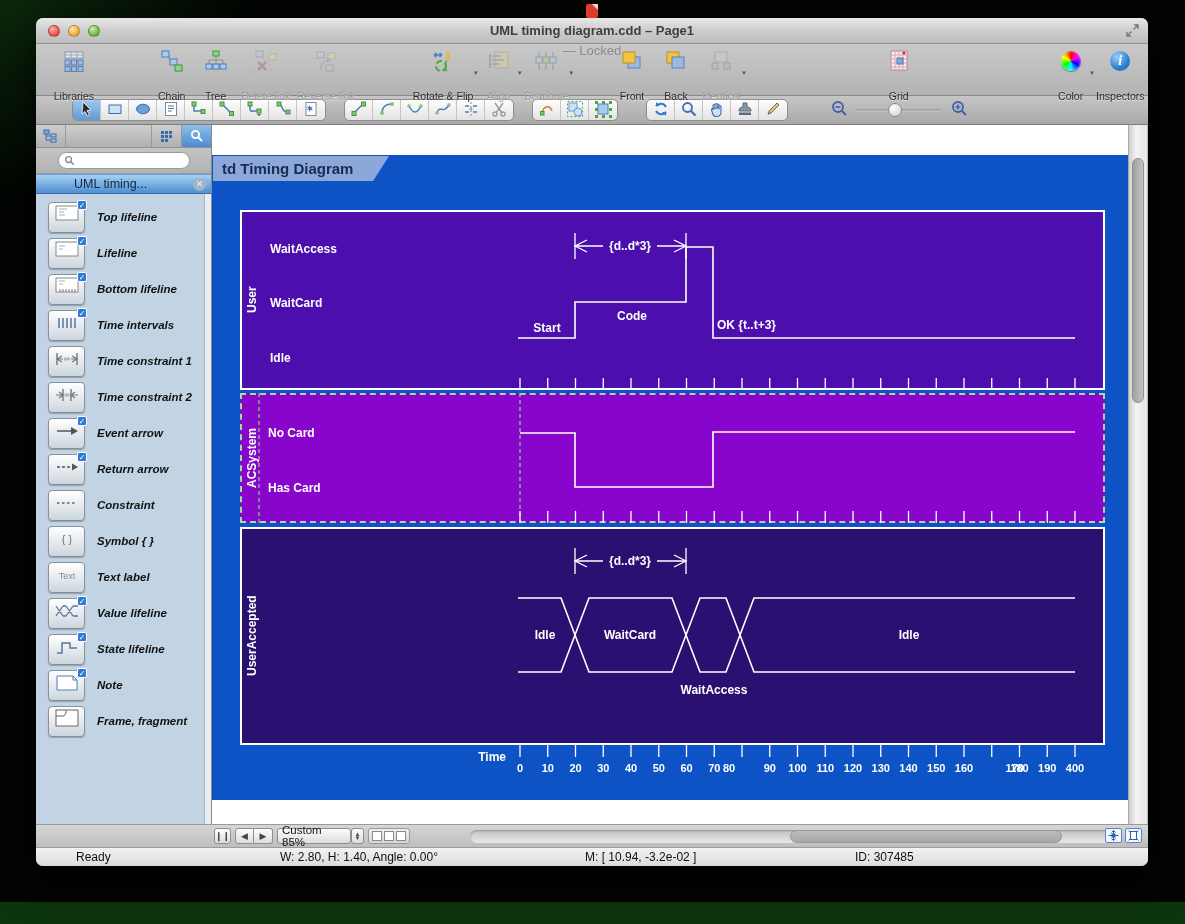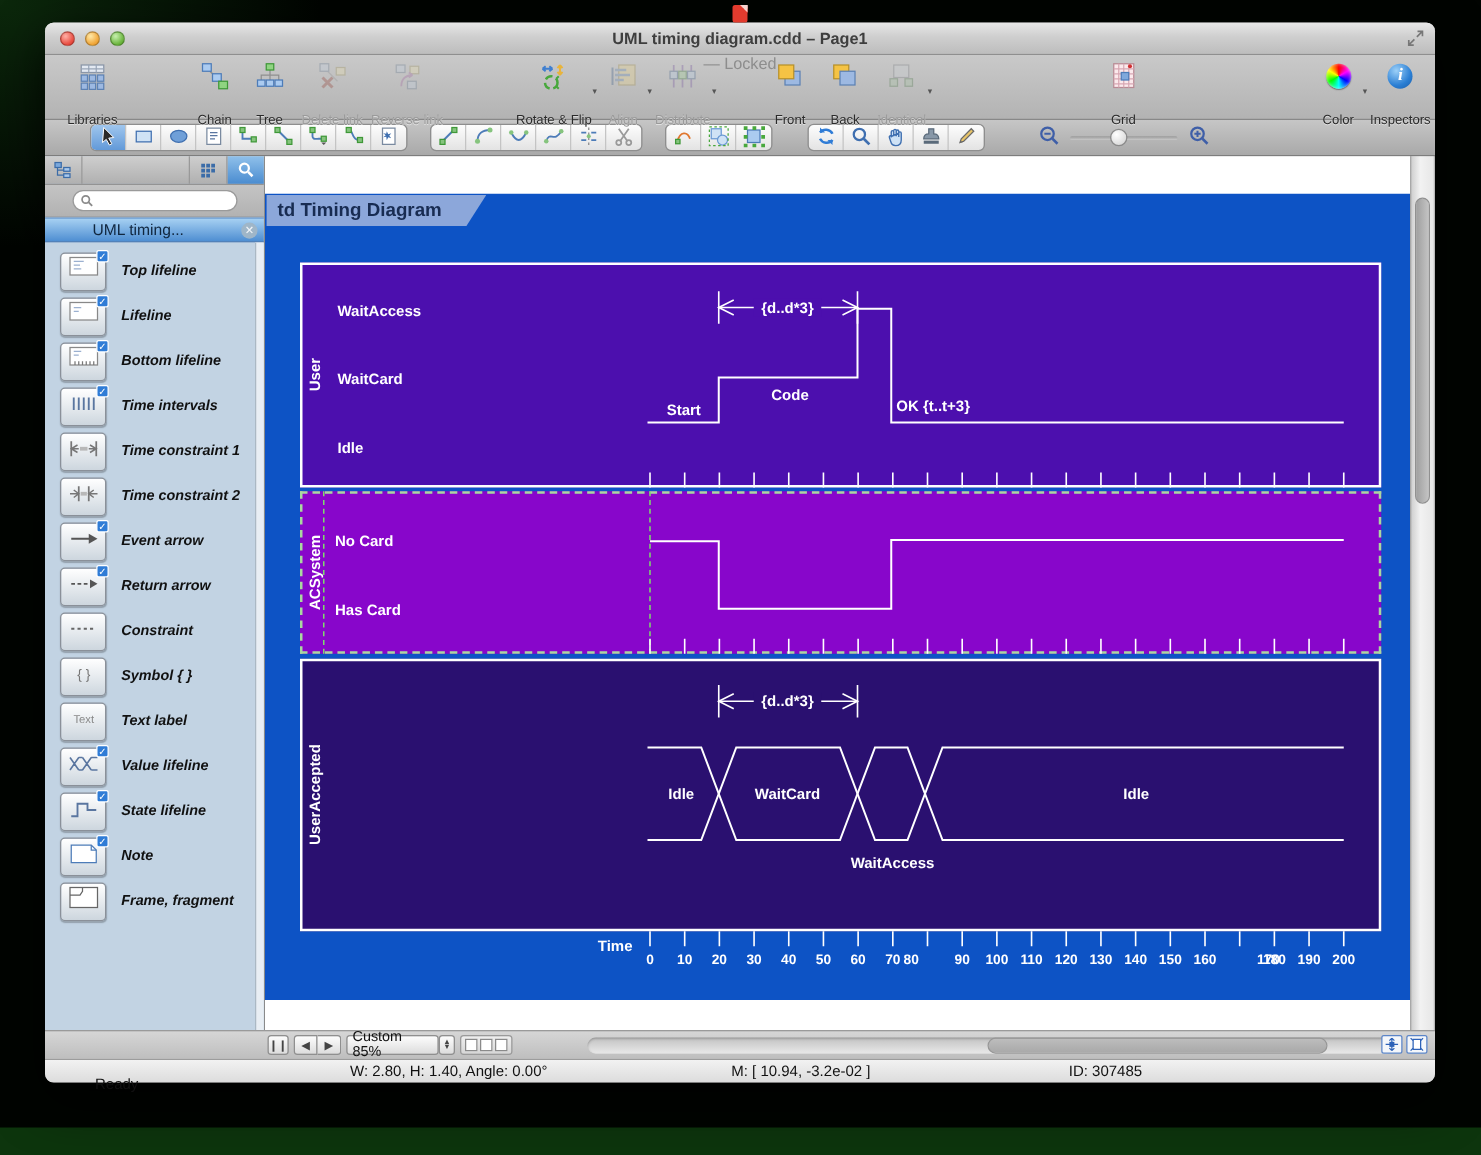--- a/index.html
+++ b/index.html
@@ -150,21 +150,21 @@
   .hthumb { position:absolute; left:320px; width:272px; height:13px; border-radius:7px;
     background:linear-gradient(#bdbdbd,#a9a9a9); border:1px solid #979797; }
   .nav-icons { position:absolute; right:6px; top:3px; display:flex; gap:3px; }
   .nav-icon { width:17px; height:15px; border:1px solid #5b85c8; background:#f4f7fb; border-radius:2px;
     display:flex; align-items:center; justify-content:center; }
 
   
   .statusbar { height:19px; background:linear-gradient(#f2f2f2,#dcdcdc); border-top:1px solid #9c9c9c;
     border-radius:0 0 7px 7px; position:relative; font-size:12px; color:#111; }
   .statusbar span { position:absolute; top:2px; white-space:nowrap; }
-  #st-ready { left:40px;margin-top:10px; } #st-dims { left:244px; } #st-coords { left:549px; } #st-id { left:819px; }
+  #st-ready { left:40px; } #st-dims { left:244px; } #st-coords { left:549px; } #st-id { left:819px; }
 </style>
 </head>
 <body>
 
 <div id="desktop-glow-tl"></div>
 <div id="desktop-bar-bottom"></div>
 
 <div id="window">
 
   <div class="titlebar">
@@ -843,21 +843,21 @@
           <div class="time-num" style="left: 585.5px; top: 637px;">100</div>
           <div class="time-num" style="left: 613.25px; top: 637px;">110</div>
           <div class="time-num" style="left: 641px; top: 637px;">120</div>
           <div class="time-num" style="left: 668.75px; top: 637px;">130</div>
           <div class="time-num" style="left: 696.5px; top: 637px;">140</div>
           <div class="time-num" style="left: 724.25px; top: 637px;">150</div>
           <div class="time-num" style="left: 752px; top: 637px;">160</div>
           <div class="time-num" style="left: 779.75px; top: 637px; margin-left: 23px;">170</div>
           <div class="time-num" style="left: 807.5px; top: 637px;">180</div>
           <div class="time-num" style="left: 835.25px; top: 637px;">190</div>
-          <div class="time-num" style="left: 863px; top: 637px;">200</div>
+          <div class="time-num" style="left: 863px; top: 637px;">400</div>
         </div>
     </div>
 
     <div class="vscroll">
       <div class="vthumb"></div>
     </div>
   </div>
 
   <div class="navrow">
     <div class="nav-left">

